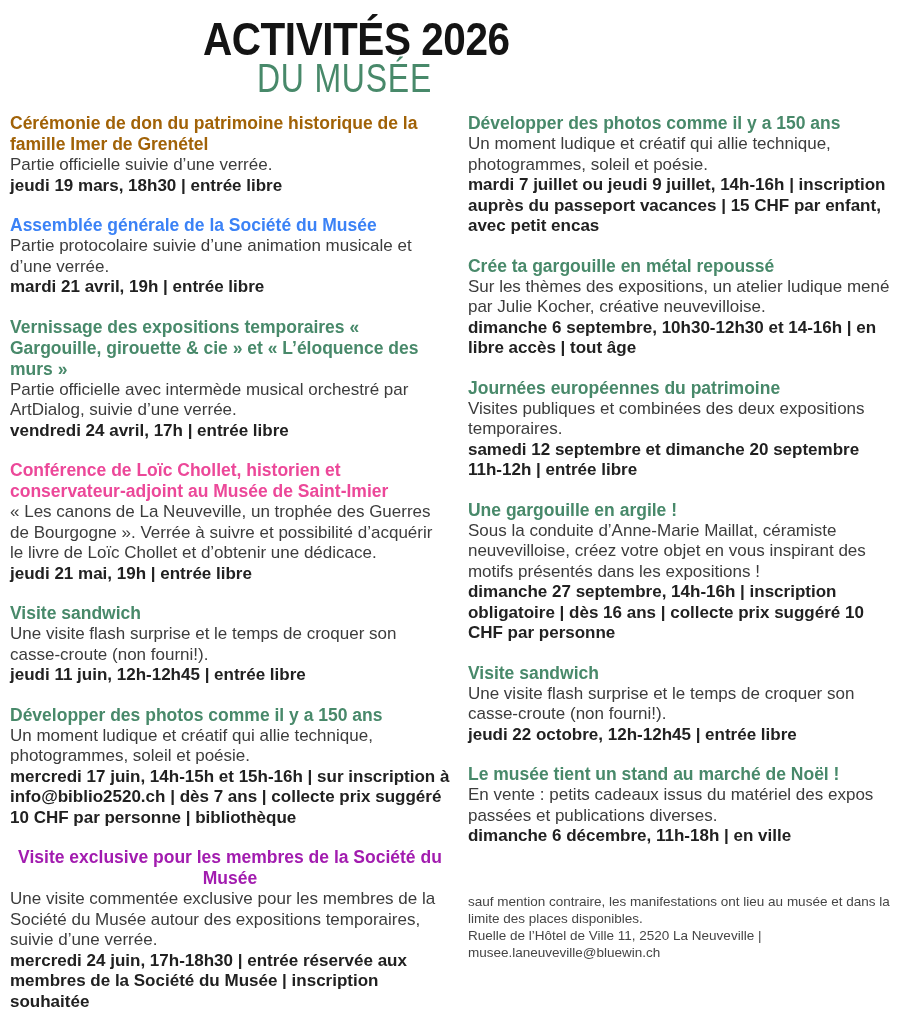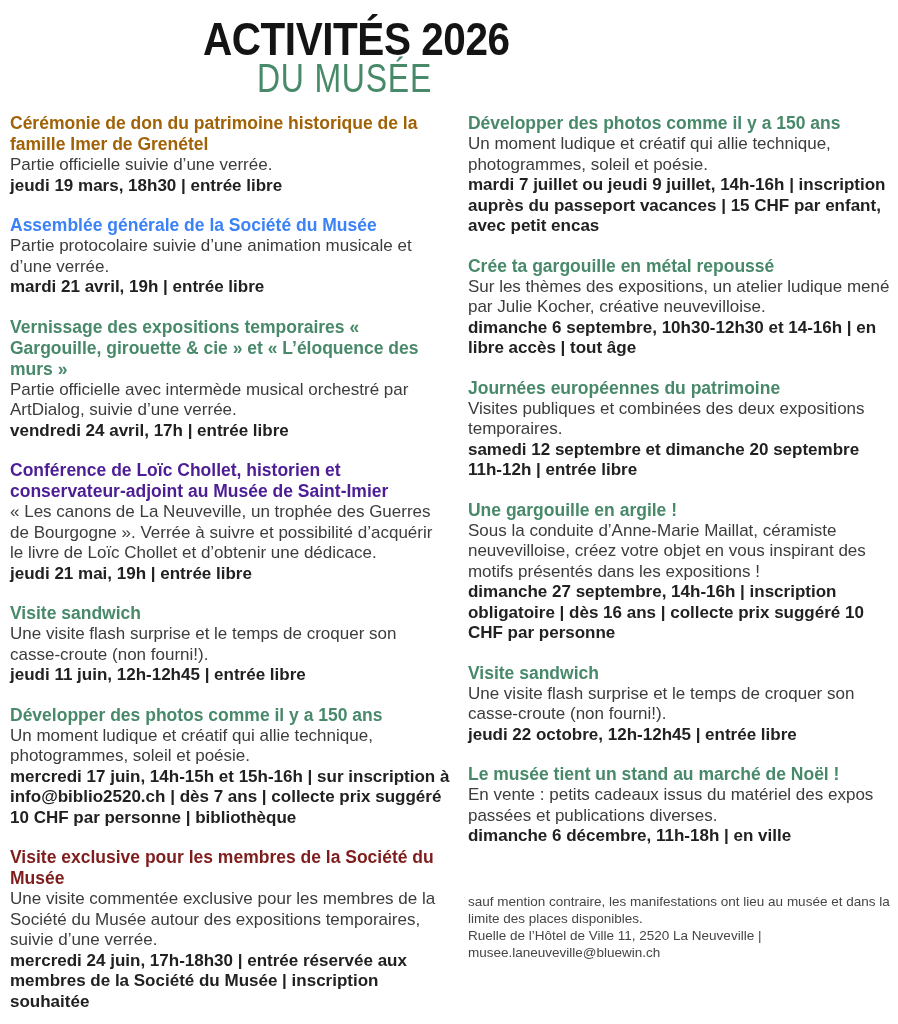--- a/index.html
+++ b/index.html
@@ -102,39 +102,39 @@
         <p class="event-date">mardi 21 avril, 19h | entrée libre</p>
       </article>
 
       <article class="event">
         <h3 class="event-heading accent" style="color: rgb(72, 137, 106);">Vernissage des expositions temporaires « Gargouille, girouette &amp; cie » et « L’éloquence des murs »</h3>
         <p class="event-body">Partie officielle avec intermède musical orchestré par ArtDialog, suivie d’une verrée.</p>
         <p class="event-date">vendredi 24 avril, 17h | entrée libre</p>
       </article>
 
       <article class="event">
-        <h3 class="event-heading accent" style="color: #4c1d95;">Conférence de Loïc Chollet, historien et conservateur-adjoint au Musée de Saint-Imier</h3>
+        <h3 class="event-heading accent" style="color: #ec4899;">Conférence de Loïc Chollet, historien et conservateur-adjoint au Musée de Saint-Imier</h3>
         <p class="event-body">« Les canons de La Neuveville, un trophée des Guerres de Bourgogne ». Verrée à suivre et possibilité d’acquérir le livre de Loïc Chollet et d’obtenir une dédicace.</p>
         <p class="event-date">jeudi 21 mai, 19h | entrée libre</p>
       </article>
 
       <article class="event">
         <h3 class="event-heading accent" style="color: rgb(72, 137, 106);">Visite sandwich</h3>
         <p class="event-body">Une visite flash surprise et le temps de croquer son casse-croute (non fourni!).</p>
         <p class="event-date">jeudi 11 juin, 12h-12h45 | entrée libre</p>
       </article>
 
       <article class="event">
         <h3 class="event-heading accent" style="color: rgb(72, 137, 106);">Développer des photos comme il y a 150 ans</h3>
         <p class="event-body">Un moment ludique et créatif qui allie technique, photogrammes, soleil et poésie.</p>
         <p class="event-date">mercredi 17 juin, 14h-15h et 15h-16h | sur inscription à info@biblio2520.ch | dès 7 ans | collecte prix suggéré 10 CHF par personne | bibliothèque</p>
       </article>
 
       <article class="event">
-        <h3 class="event-heading accent" style="color: #7f1d1d;">Visite exclusive pour les membres de la Société du Musée</h3>
+        <h3 class="event-heading accent" style="color: #a21caf; text-align: center;">Visite exclusive pour les membres de la Société du Musée</h3>
         <p class="event-body">Une visite commentée exclusive pour les membres de la Société du Musée autour des expositions temporaires, suivie d’une verrée.</p>
         <p class="event-date">mercredi 24 juin, 17h-18h30 | entrée réservée aux membres de la Société du Musée | inscription souhaitée</p>
       </article>
 
     </section>
 
     <section class="col col-right">
 
       <article class="event">
         <h3 class="event-heading accent" style="color: rgb(72, 137, 106);">Développer des photos comme il y a 150 ans</h3>

